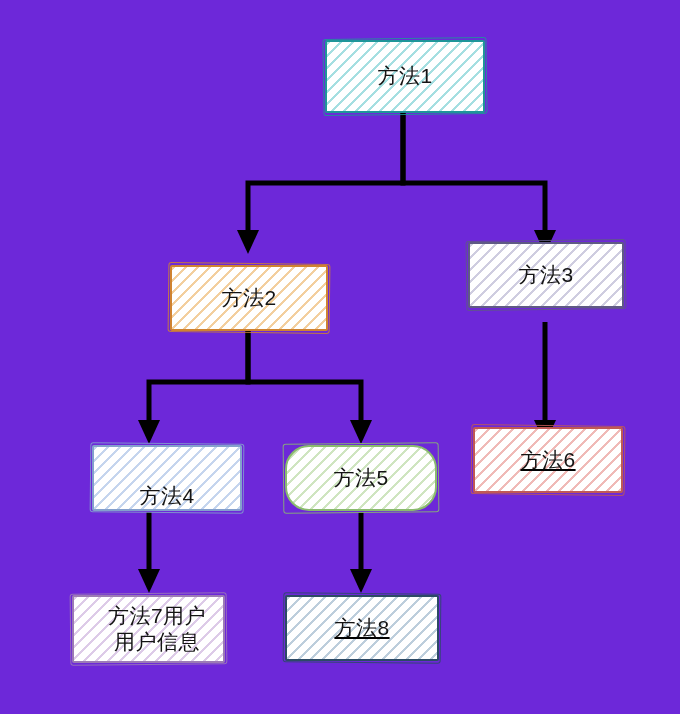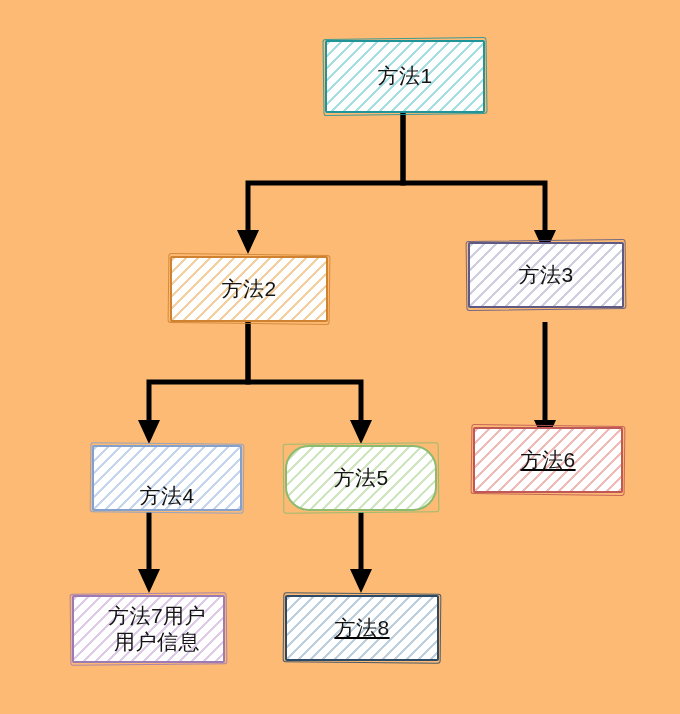--- a/index.html
+++ b/index.html
@@ -5,21 +5,21 @@
   html, body {
     margin: 0;
     padding: 0;
     background: #ffffff;
     font-family: "Liberation Sans", "DejaVu Sans", sans-serif;
   }
   #canvas {
     position: relative;
     width: 680px;
     height: 714px;
-    background: #fdba74;
+    background: #6d28d9;
     overflow: hidden;
   }
   #edge-layer {
     position: absolute;
     left: 0;
     top: 0;
     width: 680px;
     height: 714px;
     pointer-events: none;
   }
@@ -78,21 +78,21 @@
       <polyline points="149,512 149,571" fill="none" stroke="#000000" stroke-width="5" stroke-linecap="butt" stroke-linejoin="miter"></polyline>
       <polygon points="149,593 138,569 160,569" fill="#000000"></polygon>
       <polyline points="361,512 361,571" fill="none" stroke="#000000" stroke-width="5" stroke-linecap="butt" stroke-linejoin="miter"></polyline>
       <polygon points="361,593 350,569 372,569" fill="#000000"></polygon>
     </svg>
   <div id="nodes">
       <div class="node" style="left: 325px; top: 40px; width: 160px; height: 73px; --stroke: #1f9599; --hatch: #a5dfe1; --tilt: -0.8deg;">
         <div class="double-stroke"></div>
         <span class="node-label">方法1</span>
       </div>
-      <div class="node" style="left: 170px; top: 256px; width: 158px; height: 66px; --stroke: #cf8331; --hatch: #f3cf9e; --tilt: 0.7deg;">
+      <div class="node" style="left: 170px; top: 265px; width: 158px; height: 66px; --stroke: #cf8331; --hatch: #f3cf9e; --tilt: 0.7deg;">
         <div class="double-stroke"></div>
         <span class="node-label">方法2</span>
       </div>
       <div class="node" style="left: 468px; top: 242px; width: 156px; height: 66px; --stroke: #5f5a84; --hatch: #cfcde0; --tilt: -0.7deg;">
         <div class="double-stroke"></div>
         <span class="node-label">方法3</span>
       </div>
       <div class="node" style="left: 92px; top: 445px; width: 150px; height: 66px; align-items: flex-end; --stroke: #84a0cd; --hatch: #c5d5ee; --tilt: 0.6deg;">
         <div class="double-stroke"></div>
         <span class="node-label">方法4</span>

